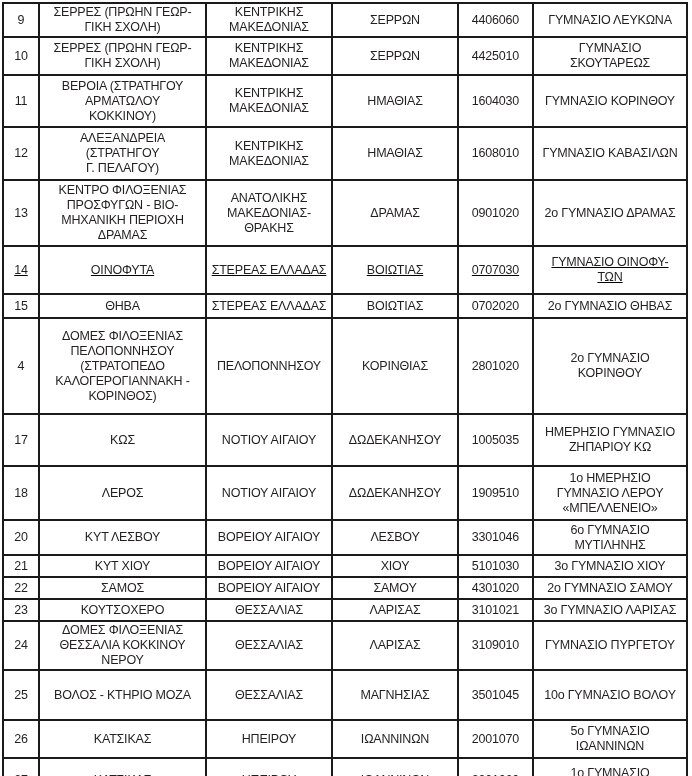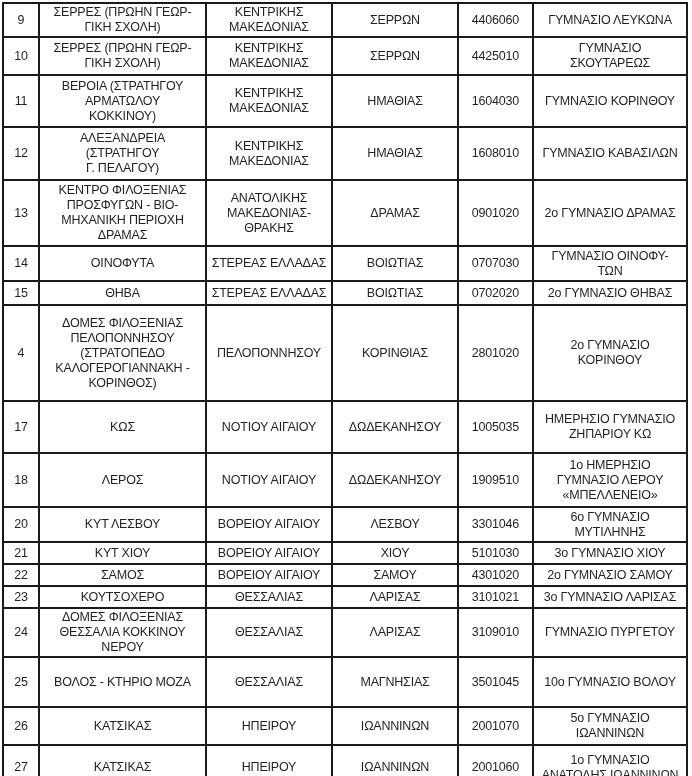--- a/index.html
+++ b/index.html
@@ -40,21 +40,21 @@
   col.c-pref   { width: 126px; }
   col.c-code   { width: 75px;  }
   col.c-school { width: 154px; }
 
   
   tbody tr:nth-child(1)  { height: 30px; }
   tbody tr:nth-child(2)  { height: 38px; }
   tbody tr:nth-child(3)  { height: 52px; }
   tbody tr:nth-child(4)  { height: 53px; }
   tbody tr:nth-child(5)  { height: 66px; }
-  tbody tr:nth-child(6)  { height: 35px; }
+  tbody tr:nth-child(6)  { height: 48px; text-decoration: underline; }
   tbody tr:nth-child(7)  { height: 24px; }
   tbody tr:nth-child(8)  { height: 96px; }
   tbody tr:nth-child(9)  { height: 52px; margin-left: 28px; }
   tbody tr:nth-child(10) { height: 54px; }
   tbody tr:nth-child(11) { height: 35px; }
   tbody tr:nth-child(12) { height: 22px; }
   tbody tr:nth-child(13) { height: 22px; }
   tbody tr:nth-child(14) { height: 22px; }
   tbody tr:nth-child(15) { height: 21px; }
   tbody tr:nth-child(16) { height: 50px; }

